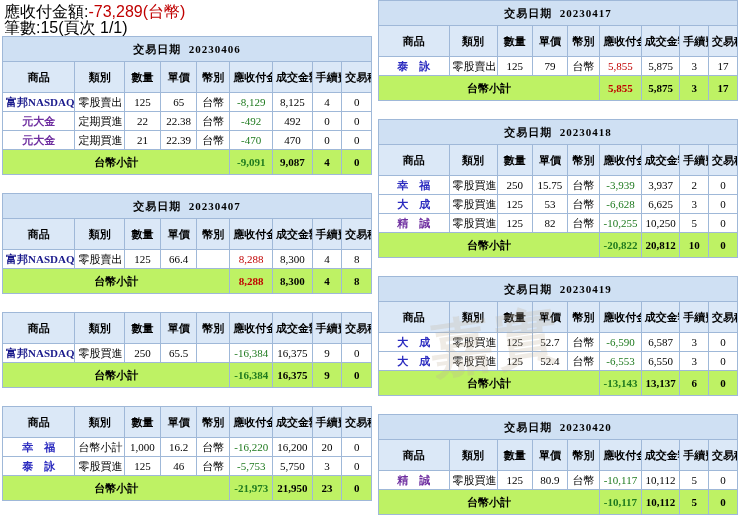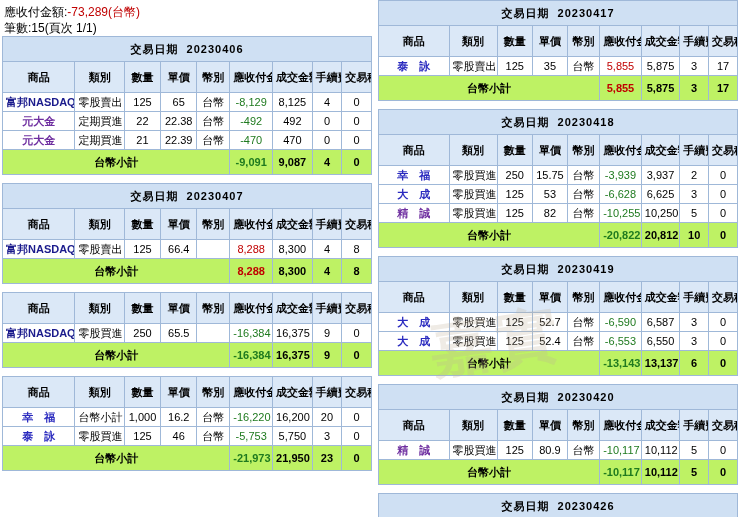--- a/index.html
+++ b/index.html
@@ -10,28 +10,29 @@
     font-size:11px;
     color:#000;
     overflow:hidden;
     position:relative;
   }
   .page{display:flex;width:740px;height:517px;}
   .col{box-sizing:border-box;}
   .col-left{width:376px;padding:4px 4px 0 2px;}
   .col-right{width:364px;padding:0 2px 0 2px;}
 
-  .summary{line-height:16px;font-size:12px;padding-left:2px;}
+  .summary{line-height:16px;font-size:16px;padding-left:2px;}
   .summary .neg{color:#c00000;}
 
   table.tx{
     border-collapse:collapse;
     width:100%;
-    margin-bottom:8px;
+    margin-bottom:18px;
     table-layout:fixed;
+    font-family:Liberation Serif, serif;
   }
   table.tx td,table.tx th{
     border:1px solid #9fb8d8;
     padding:2px 3px;
     font-size:11px;
     line-height:14px;
     text-align:center;
     overflow:hidden;
     white-space:nowrap;
   }
@@ -339,21 +340,21 @@
               <th>幣別</th>
               <th>應收付金額</th>
               <th>成交金額</th>
               <th>手續費</th>
               <th>交易稅</th>
             </tr>
             <tr>
               <td class="name blue">泰　詠</td>
               <td>零股賣出</td>
               <td class="right">125</td>
-              <td class="right">35</td>
+              <td class="right">79</td>
               <td>台幣</td>
               <td class="right pos">5,855</td>
               <td class="right">5,875</td>
               <td class="right">3</td>
               <td class="right">17</td>
             </tr>
             <tr class="sub-row">
               <td colspan="5">台幣小計</td>
               <td class="right pos">5,855</td>
               <td class="right">5,875</td>

